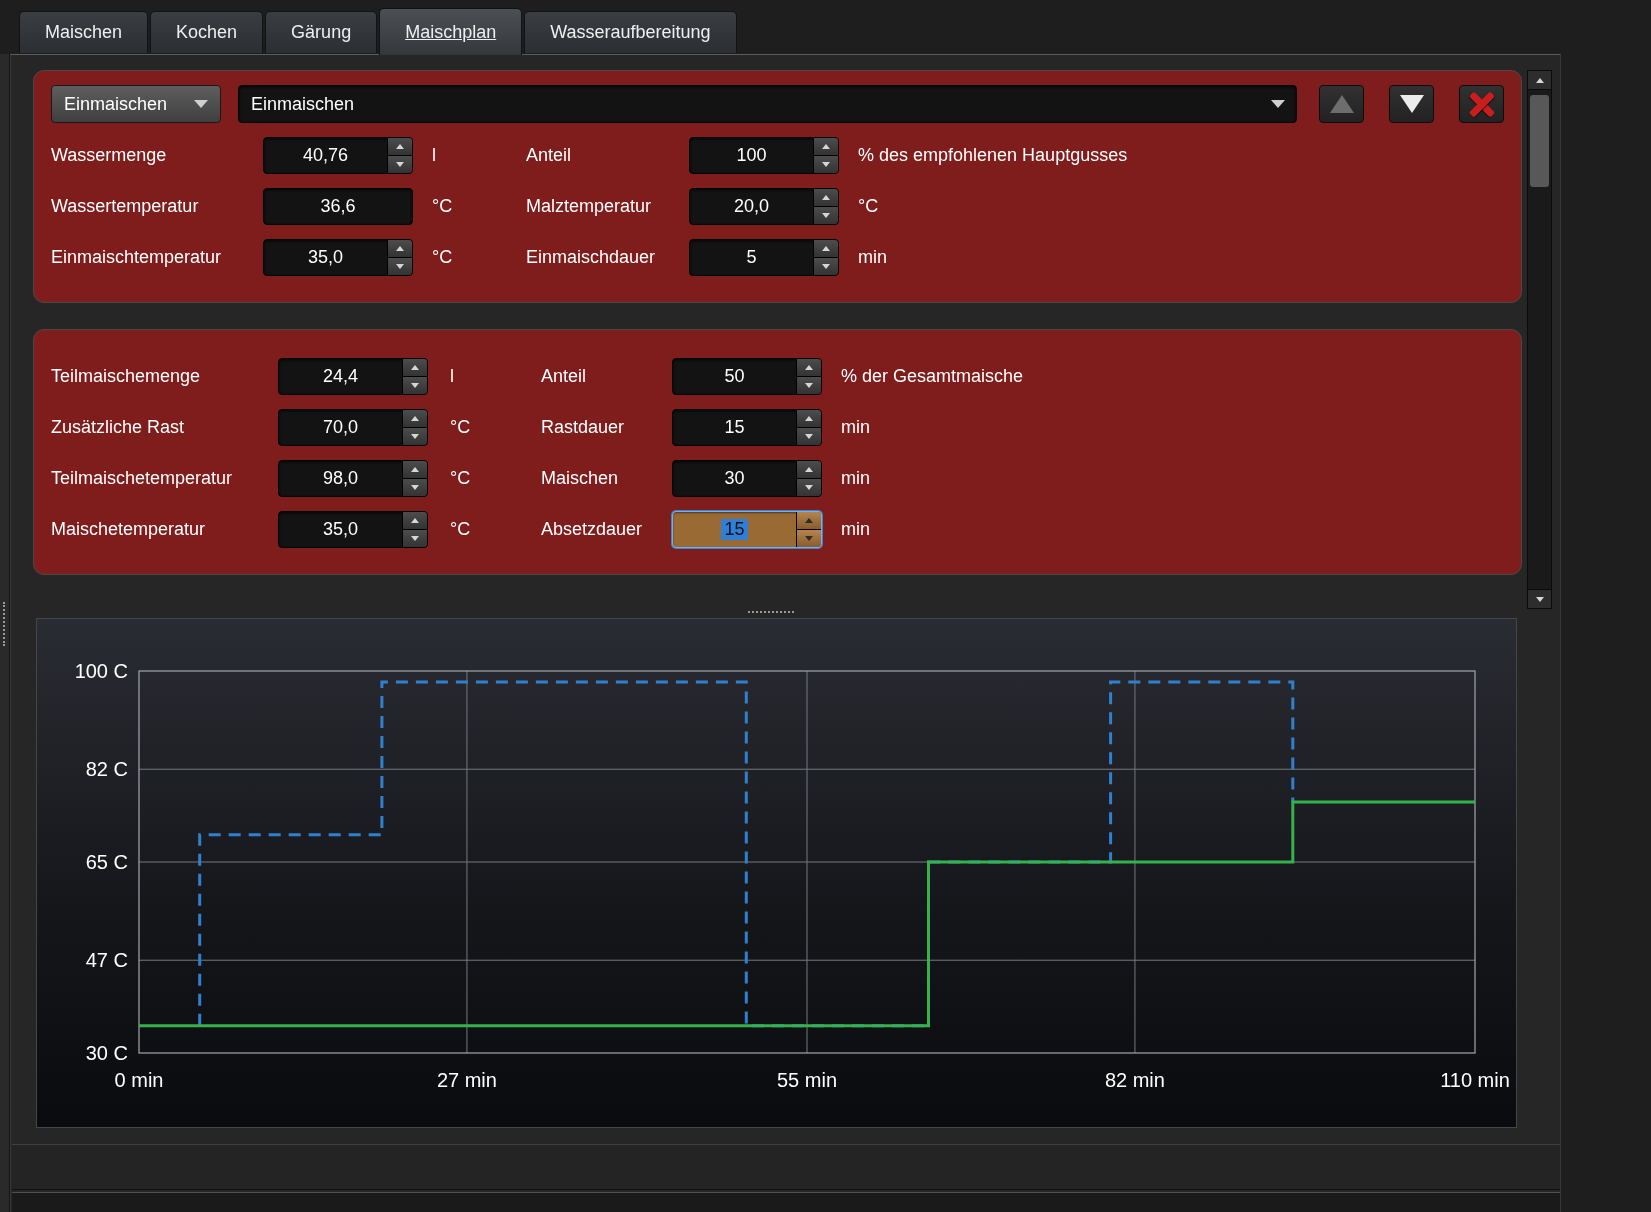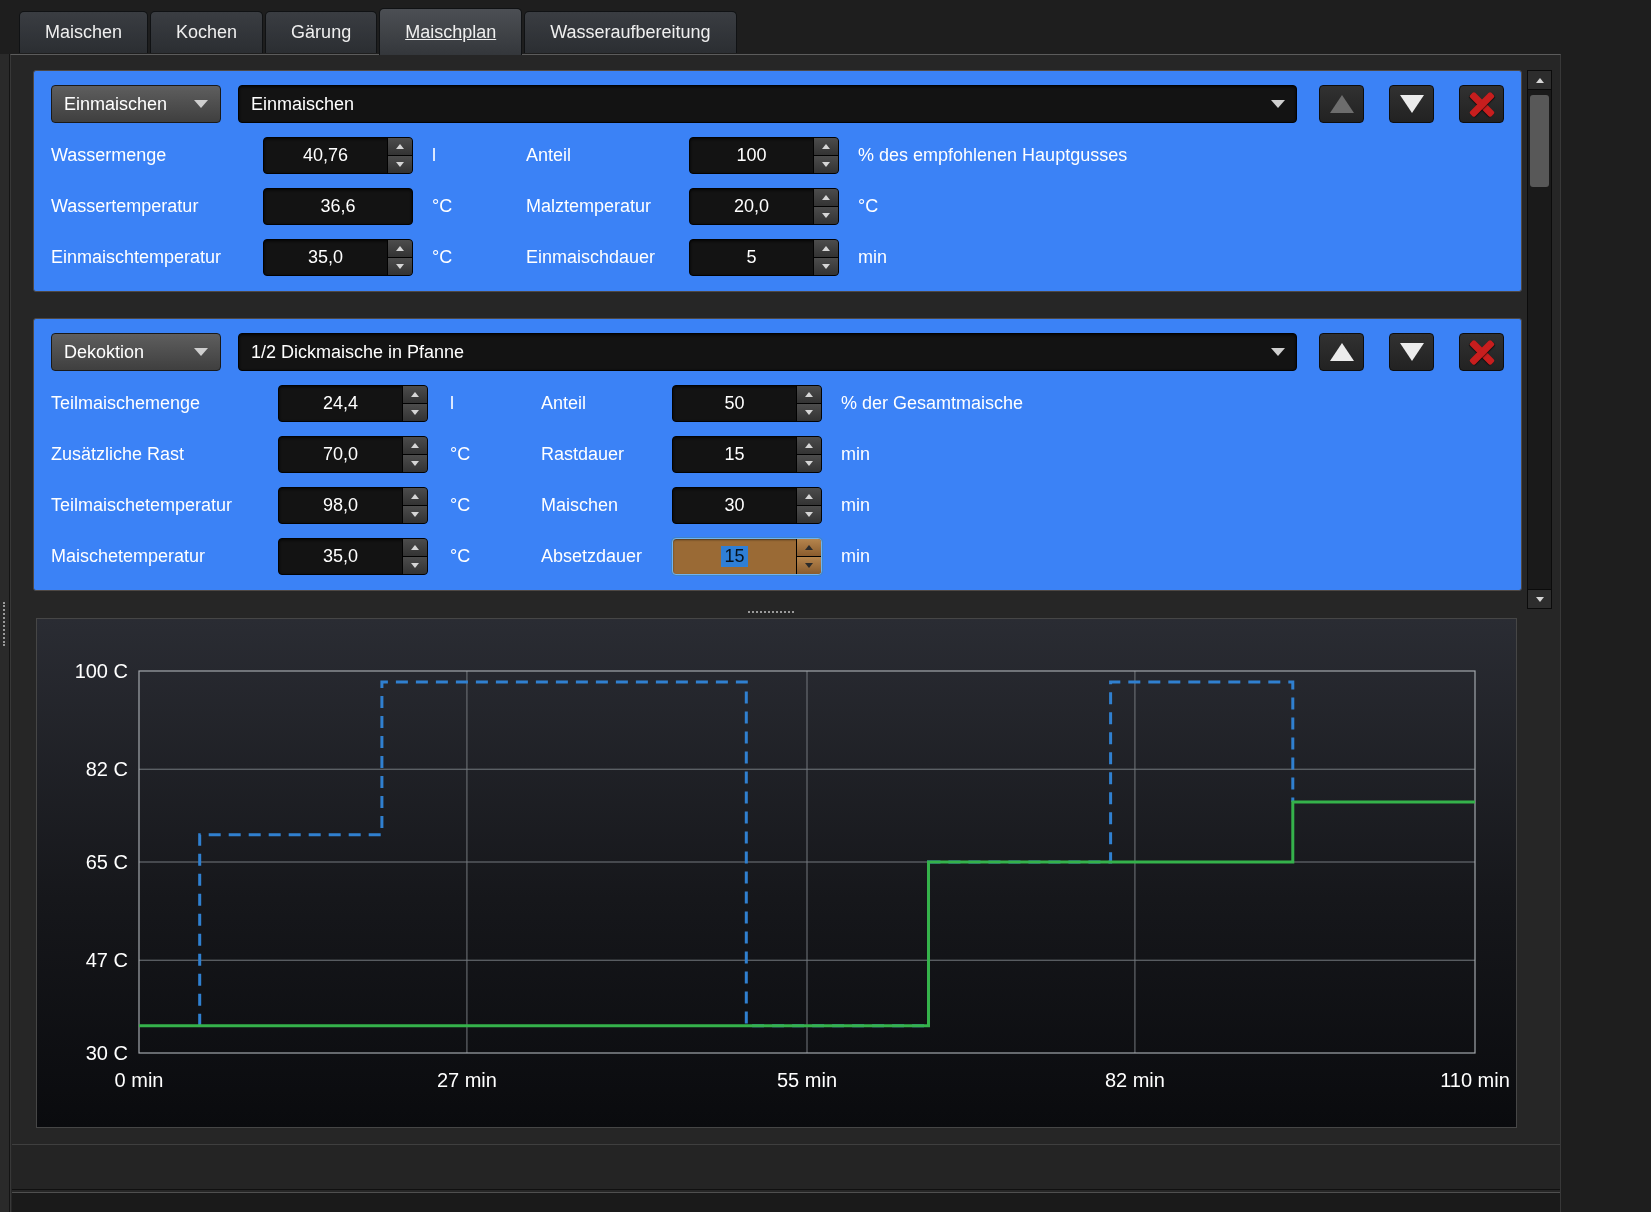--- a/index.html
+++ b/index.html
@@ -16,21 +16,21 @@
 
   
   .content { position:absolute; left:10px; top:54px; width:1551px; height:1158px; background:#262626;
              border-top:1px solid #5c5c5c; border-left:1px solid #383838; border-right:1px solid #383838; }
   .left-rail { position:absolute; left:0; top:54px; width:10px; height:1158px; background:#2a2a2a;
                border-right:1px solid #141414; }
   .left-rail .vdots { position:absolute; left:3px; top:548px; height:44px; width:0; border-left:2px dotted #999; }
 
   
   .form-area { position:absolute; left:22px; top:15px; width:1489px; }
-  .panel { background:#3b82f6; border:1px solid #4e4844; border-radius:3px; padding:14px 17px 15px 17px; }
+  .panel { background:#7f1d1d; border:1px solid #4e4844; border-radius:11px; padding:14px 17px 26px 17px; }
   .panel + .panel { margin-top:26px; }
 
   .phead { display:flex; align-items:center; height:38px; }
   .type-btn { width:170px; height:38px; display:flex; align-items:center; justify-content:space-between;
               padding:0 12px; background:linear-gradient(#5e5e5e,#3f3f3f); border:1px solid #191919;
               border-radius:4px; font-size:18px; }
   .combo { flex:1; margin-left:17px; height:38px; display:flex; align-items:center; background:#131313;
            border:1px solid #020202; border-radius:4px; padding-left:12px; font-size:18px;
            box-shadow:inset 0 1px 3px rgba(0,0,0,.8); }
   .combo-text { flex:1; }
@@ -207,41 +207,20 @@
             <div class="sb">
                 <i class="tri tri-d"></i>
               </div>
           </div>
         </div>
         <div class="u2">min</div>
       </div>
     </div>
 
     <div class="panel">
-      <div class="phead">
-        <div class="type-btn">
-          <span>Dekoktion</span>
-          <i class="tri tri-dd"></i>
-        </div>
-        <div class="combo">
-          <span class="combo-text">1/2 Dickmaische in Pfanne</span>
-          <span class="combo-arrow">
-            <i class="tri tri-dd"></i>
-          </span>
-        </div>
-        <div class="nav-btn ml22">
-          <i class="tri-big-up"></i>
-        </div>
-        <div class="nav-btn">
-          <i class="tri-big-down"></i>
-        </div>
-        <div class="nav-btn">
-          <i class="x-glyph"></i>
-        </div>
-      </div>
 
       <div class="frow">
         <div class="lab1b">Teilmaischemenge</div>
         <div class="field">
           <div class="fval">24,4</div>
           <div class="sbs">
             <div class="sb">
                 <i class="tri tri-u"></i>
               </div>
             <div class="sb">

